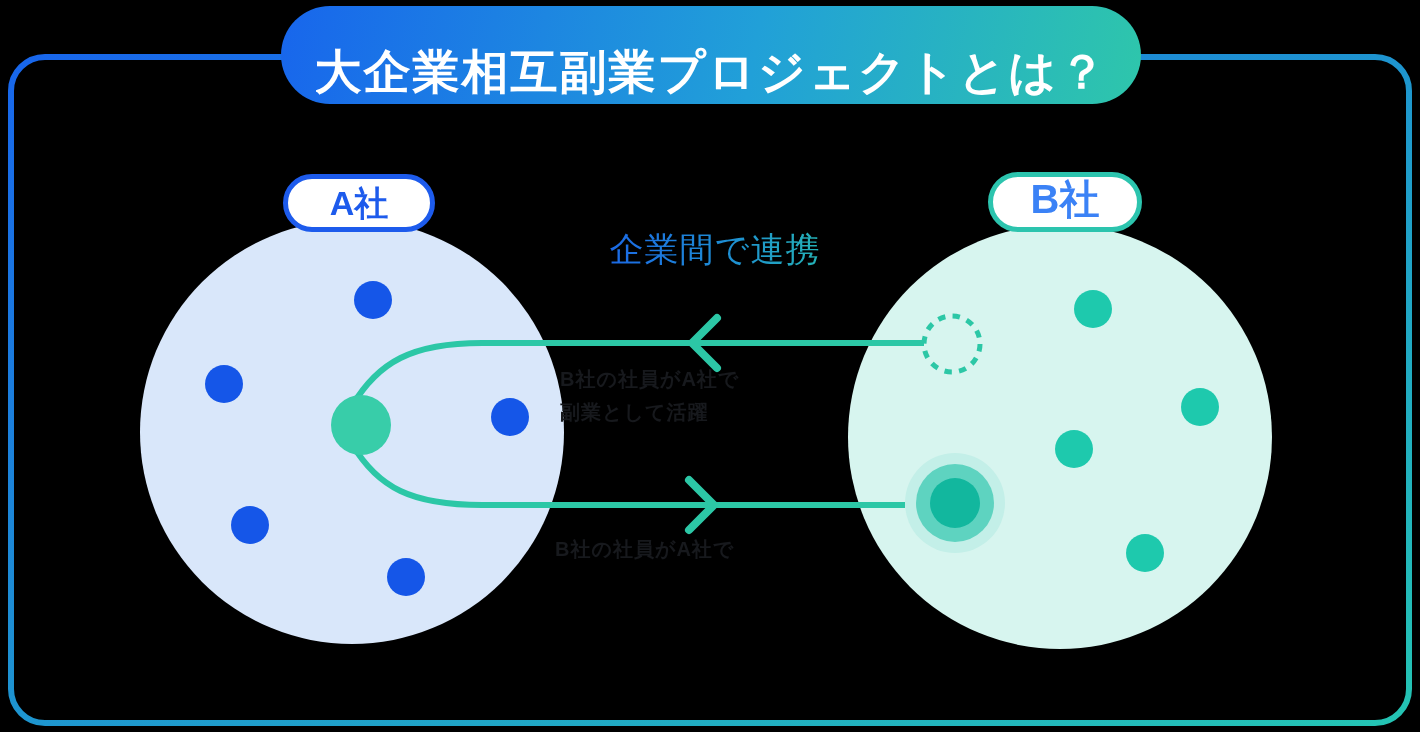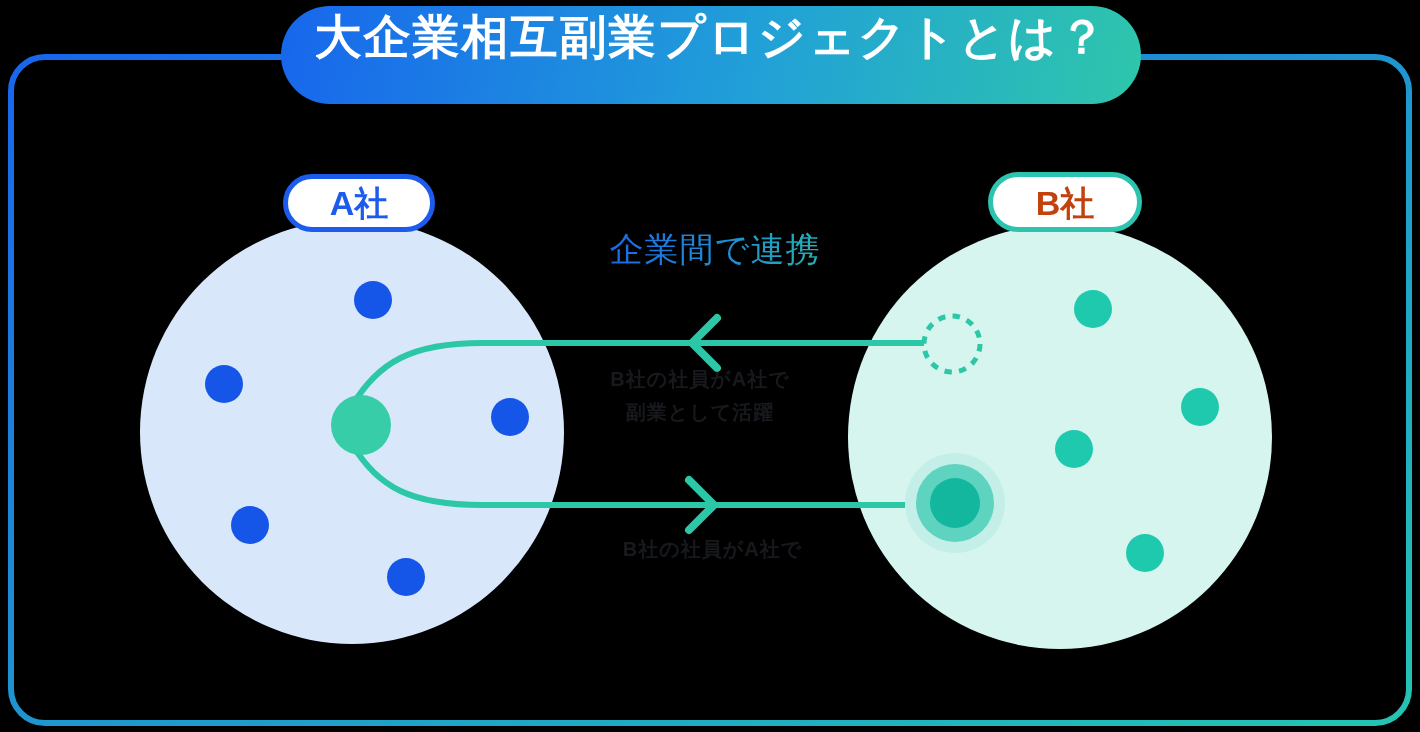--- a/index.html
+++ b/index.html
@@ -20,21 +20,21 @@
     z-index: 1;
   }
 
   
   .title-banner {
     position: absolute;
     left: 281px; top: 6px;
     width: 860px; height: 98px;
     border-radius: 49px;
     background: linear-gradient(100deg, #1866ec 0%, #21a0d8 55%, #2ec6ab 100%);
-    display: flex; align-items: flex-start; justify-content: center;
+    display: flex; align-items: flex-end; justify-content: center;
     z-index: 3;
   }
   .title-banner .title-text {
     color: #ffffff;
     font-size: 47px;
     font-weight: 700;
     letter-spacing: 2px;
     white-space: nowrap;
   }
 
@@ -53,22 +53,22 @@
     border: 5px solid #1d5bec;
     border-radius: 32px;
     color: #1d5bec;
     font-size: 34px;
   }
   .company-pill.b {
     left: 988px; top: 172px;
     width: 154px; height: 60px;
     border: 5px solid #2cc4ae;
     border-radius: 33px;
-    color: #c2410c;
-    font-size: 34px;
+    color: #3b82f6;
+    font-size: 40px;
   }
 
   
   .connection-caption {
     position: absolute;
     left: 455px; top: 216px;
     width: 540px;
     text-align: center;
     font-size: 14px;
     color: #565a60;
@@ -88,21 +88,20 @@
     -webkit-background-clip: text;
     background-clip: text;
     color: transparent;
     white-space: nowrap;
     z-index: 2;
   }
 
   
   .flow-label {
     position: absolute;
-    text-align: center;
     font-size: 20px;
     font-weight: 700;
     line-height: 33px;
     color: #17191d;
     letter-spacing: 1px;
     white-space: nowrap;
     z-index: 2;
   }
   .flow-label.incoming { left: 560px; top: 363px; width: 280px; }
   .flow-label.outgoing { left: 555px; top: 533px; width: 315px; }

